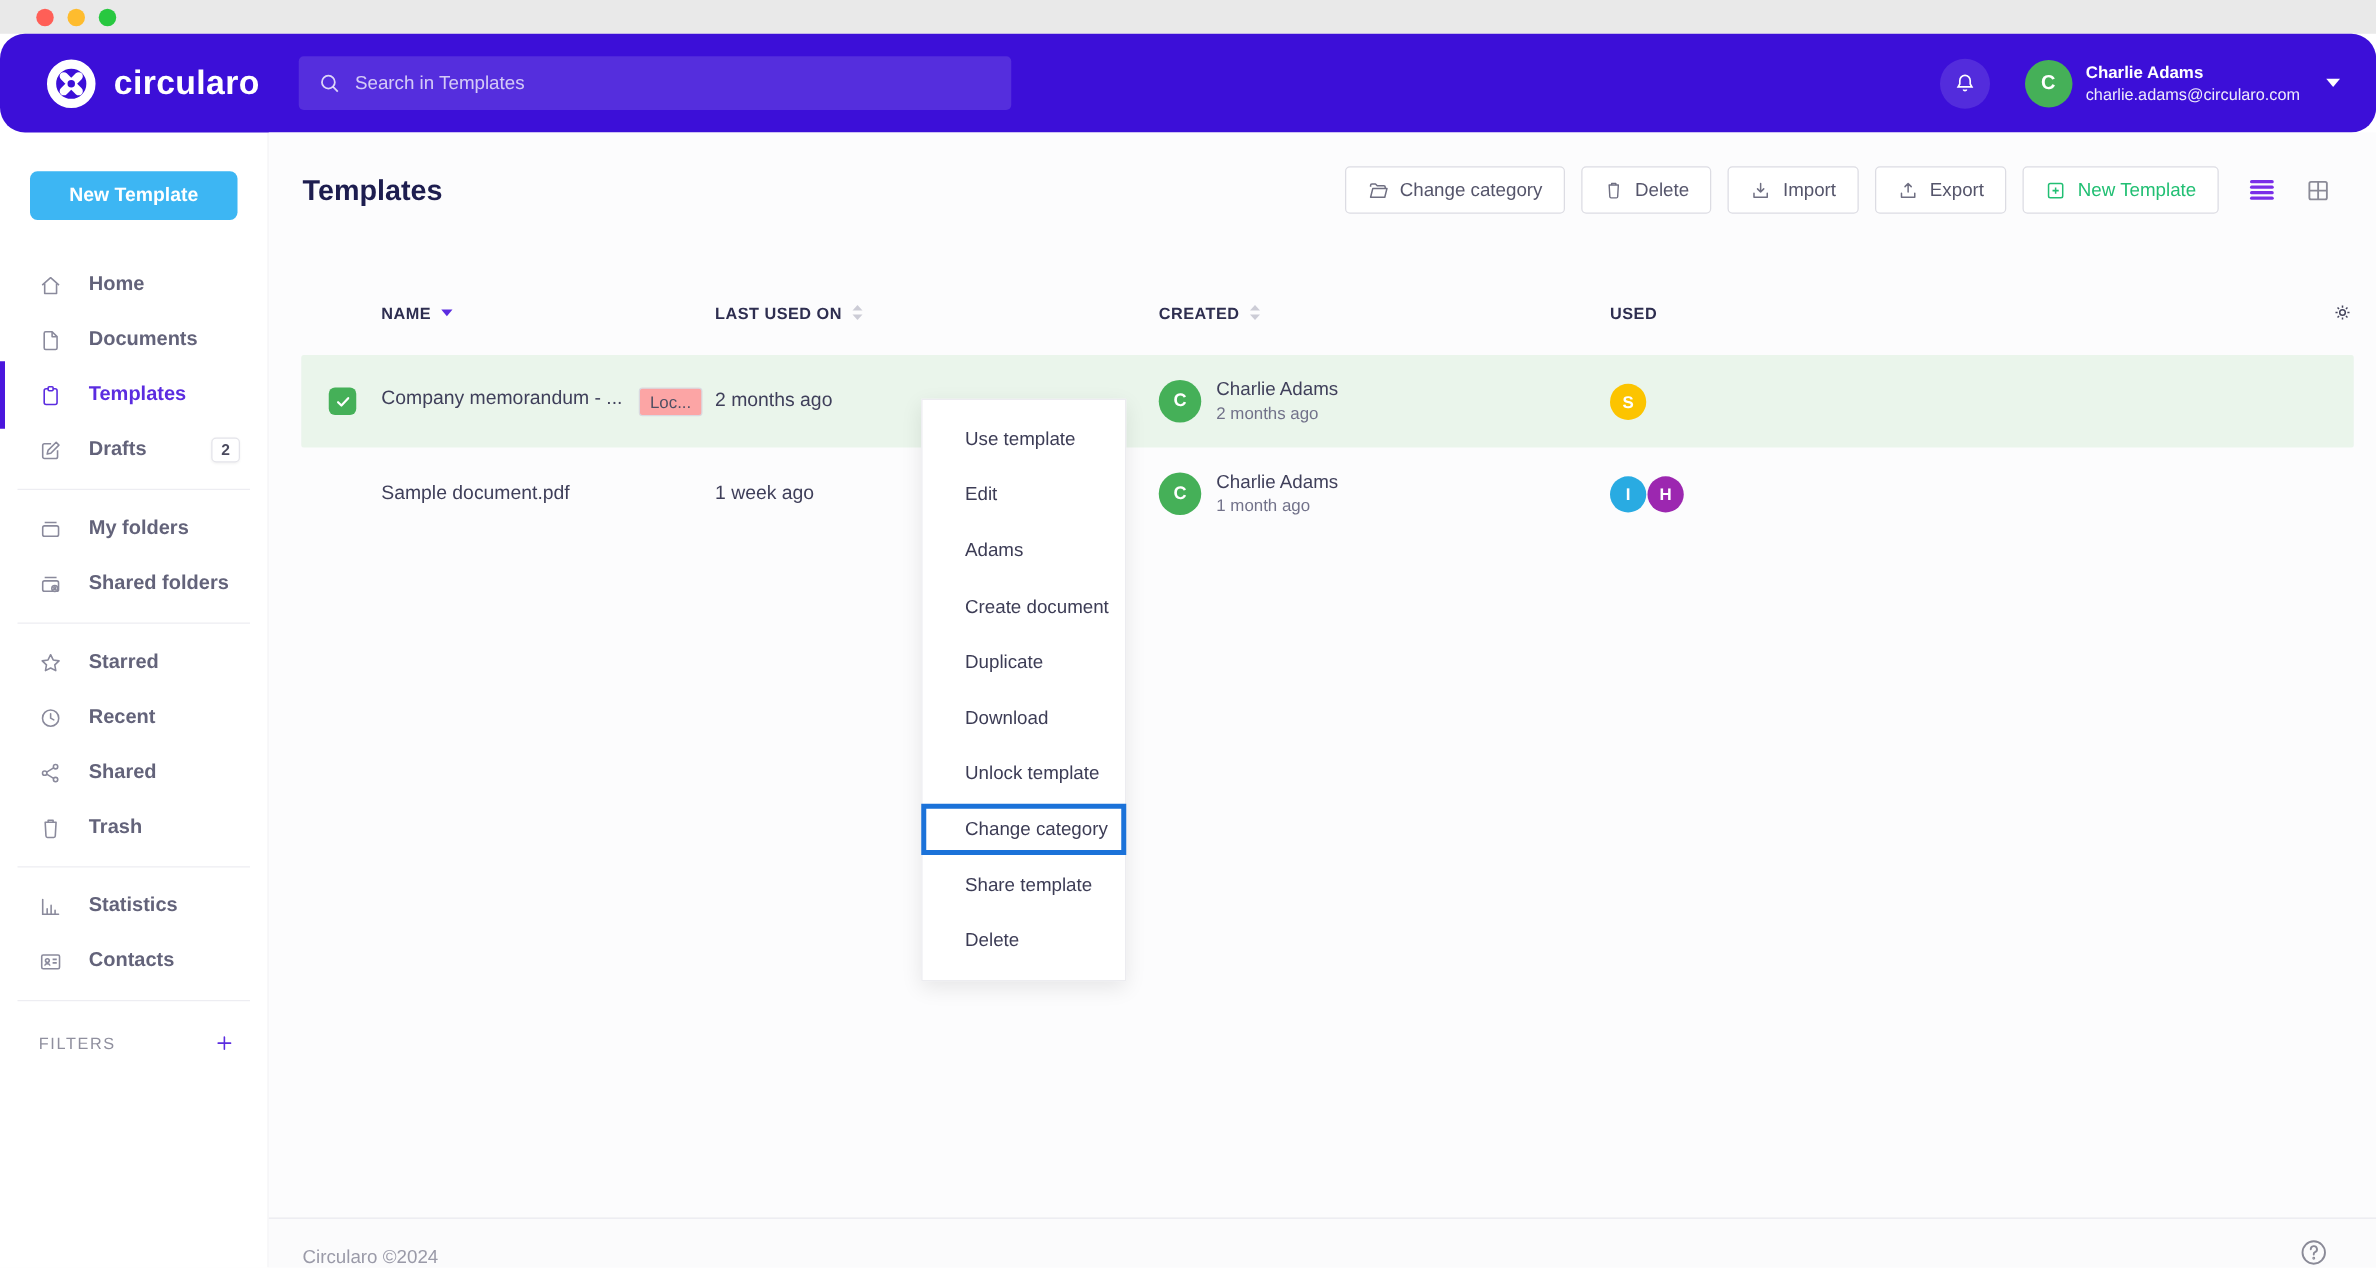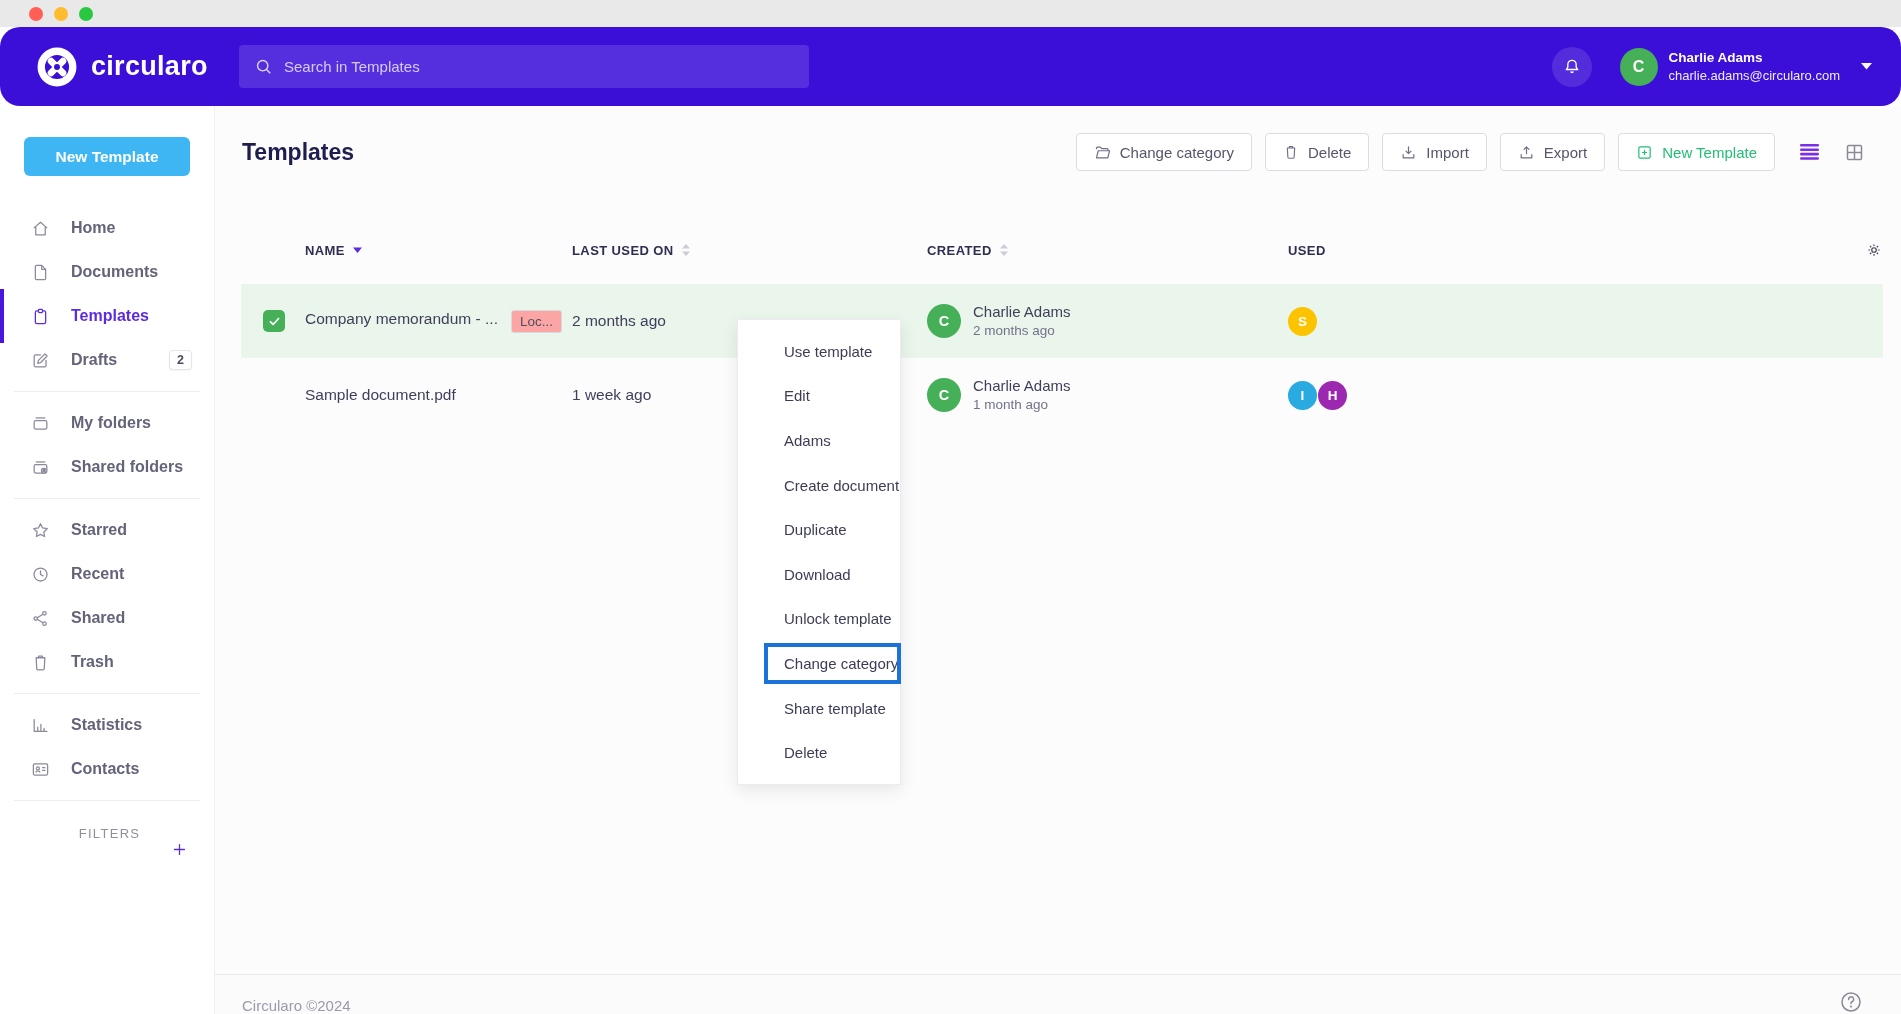--- a/index.html
+++ b/index.html
@@ -41,21 +41,21 @@
 .sidebar{width:215px;background:#fff;border-right:1px solid #f1f1f4;display:flex;flex-direction:column;}
 .btn-new-doc{margin:31px 24px 0;height:39px;border:none;border-radius:6px;background:var(--new-document-blue);color:#fff;font-size:15.5px;font-weight:bold;font-family:inherit;cursor:pointer;}
 .nav{margin-top:30px;}
 .nav-item{height:44px;display:flex;align-items:center;padding-left:31px;gap:21px;font-size:16px;font-weight:700;color:#63637a;position:relative;cursor:pointer;}
 .nav-item .ico{width:19px;height:19px;color:#8a8a9c;flex:0 0 auto;display:flex;}
 .nav-item.active{color:var(--accent-purple);}
 .nav-item.active .ico{color:var(--accent-purple);}
 .nav-item.active::before{content:'';position:absolute;left:0;top:-5px;width:4px;height:54px;background:var(--accent-bar);}
 .nav-badge{margin-left:auto;margin-right:22px;border:1px solid #e4e4ea;border-radius:4px;background:#fff;font-size:12.5px;color:#4a4a5e;padding:2px 7px;box-shadow:0 1px 2px rgba(0,0,0,.05);}
 .side-div{border-top:1px solid #ededf2;margin:9px 14px;}
-.filters{display:flex;align-items:center;padding:16px 26px 0 31px;flex-direction:column;}
+.filters{display:flex;align-items:center;padding:16px 26px 0 31px;}
 .filters-label{font-size:13px;letter-spacing:1.3px;color:#8f8f9e;}
 .filters .plus{margin-left:auto;color:var(--accent-purple);display:flex;}
 
 
 .content{flex:1;background:#fcfcfd;position:relative;display:flex;flex-direction:column;}
 .page-head{height:92px;display:flex;align-items:center;padding:0 36px 0 27px;}
 .page-title{font-size:23px;font-weight:800;color:#1d1d4f;margin-right:auto;}
 .toolbar{display:flex;align-items:center;gap:13px;}
 .btn{height:38px;border:1px solid #dcdce3;background:#fff;border-radius:4px;display:inline-flex;align-items:center;gap:9px;padding:0 17px;font-size:15px;color:#55556b;font-family:inherit;cursor:pointer;}
 .btn .ico{display:flex;color:#6f6f82;}
@@ -82,21 +82,21 @@
 .created-name{font-size:15px;color:#3f3f5a;line-height:1.3;}
 .created-ago{font-size:13.5px;color:#72728a;line-height:1.3;}
 .cell-roles{display:flex;align-items:center;gap:1px;}
 .role{width:29px;height:29px;border-radius:50%;color:#fff;font-weight:bold;font-size:13.5px;display:flex;align-items:center;justify-content:center;}
 .role.s{background:var(--role-s-amber);}
 .role.i{background:var(--role-i-blue);}
 .role.h{background:var(--role-h-purple);}
 
 
 .context-menu{position:absolute;left:522px;top:213px;width:164px;background:#fff;border:1px solid #ececf0;box-shadow:0 5px 16px rgba(0,0,0,.09);padding:9px 0;z-index:5;}
-.menu-item{height:44.6px;display:flex;align-items:center;padding-left:19px;font-size:15px;color:#3c3c55;cursor:pointer;position:relative;margin-left:27px;}
+.menu-item{height:44.6px;display:flex;align-items:center;padding-left:34px;font-size:15px;color:#3c3c55;cursor:pointer;position:relative;}
 .menu-item.highlighted::after{content:'';position:absolute;left:-1px;right:-1px;top:2px;bottom:2px;border:4px solid var(--highlight-blue);pointer-events:none;}
 
 
 .footer{margin-top:auto;height:40px;border-top:1px solid #e9e9ee;background:#fbfbfc;display:flex;align-items:flex-end;padding:0 38px 0 27px;}
 .copyright{color:#9a9aa8;font-size:15px;}
 .help{margin-left:auto;display:flex;color:#8a8a97;cursor:pointer;}
 </style>
 </head>
 <body>
 

